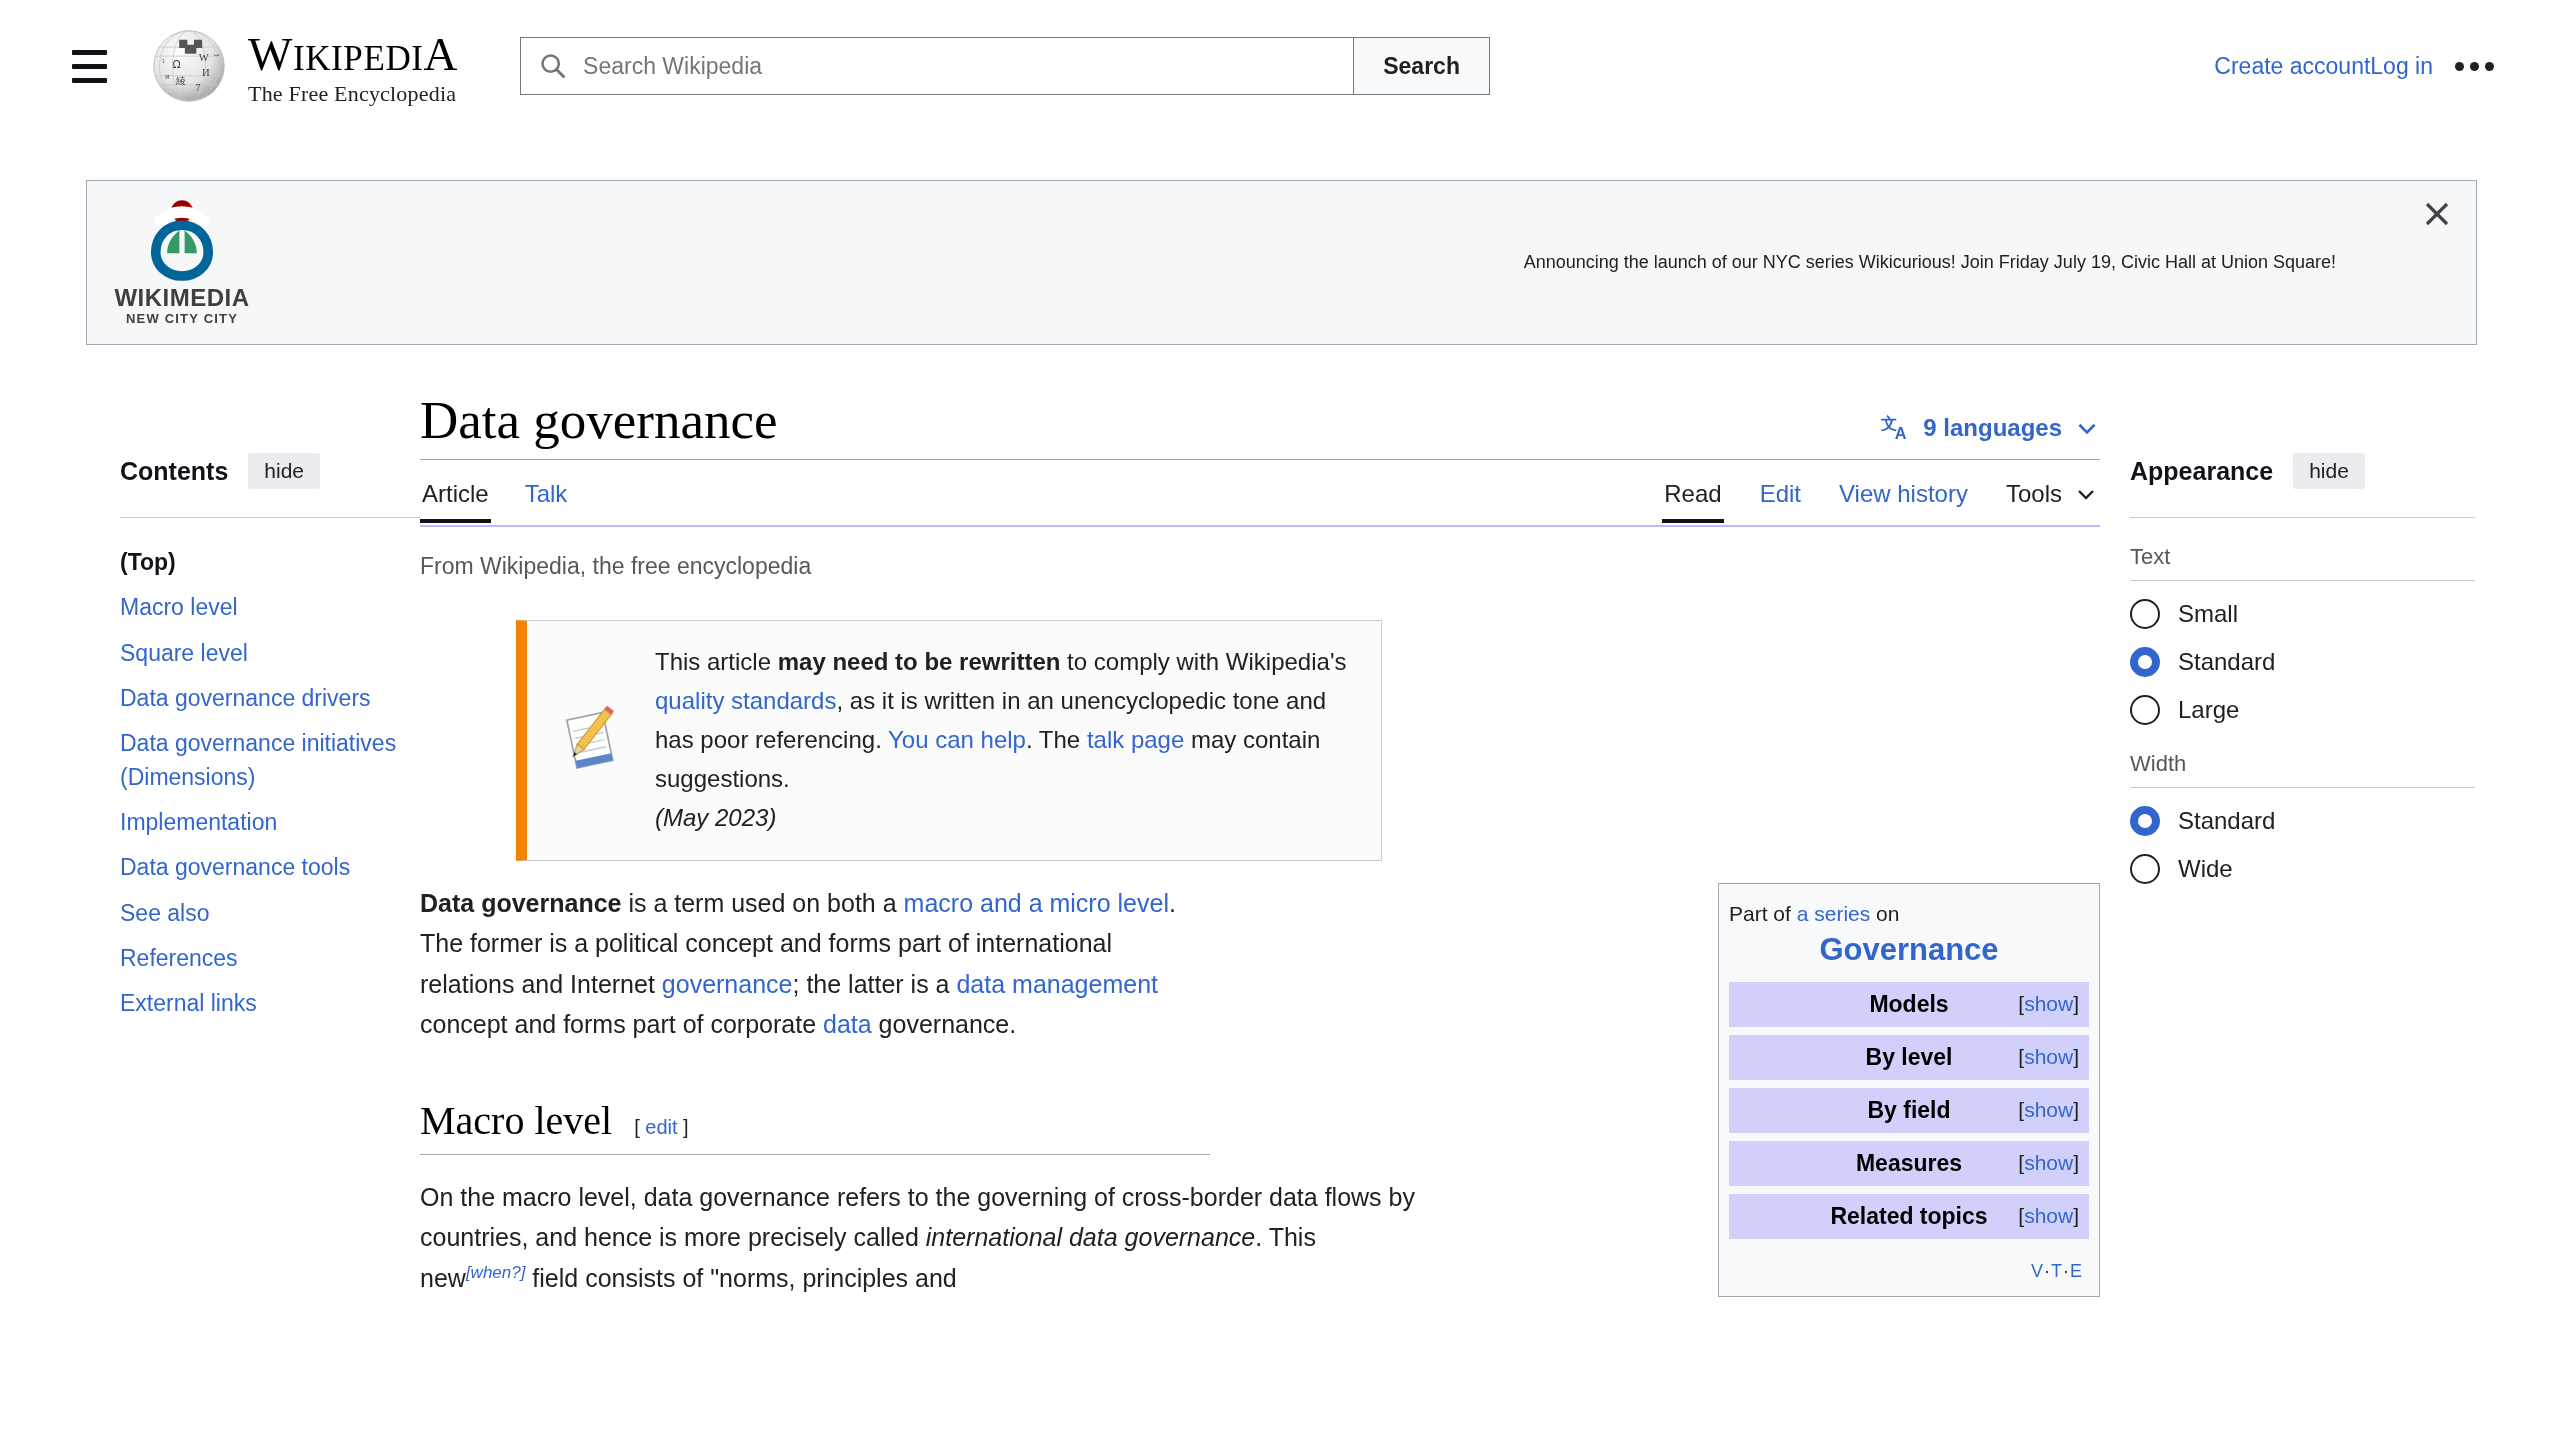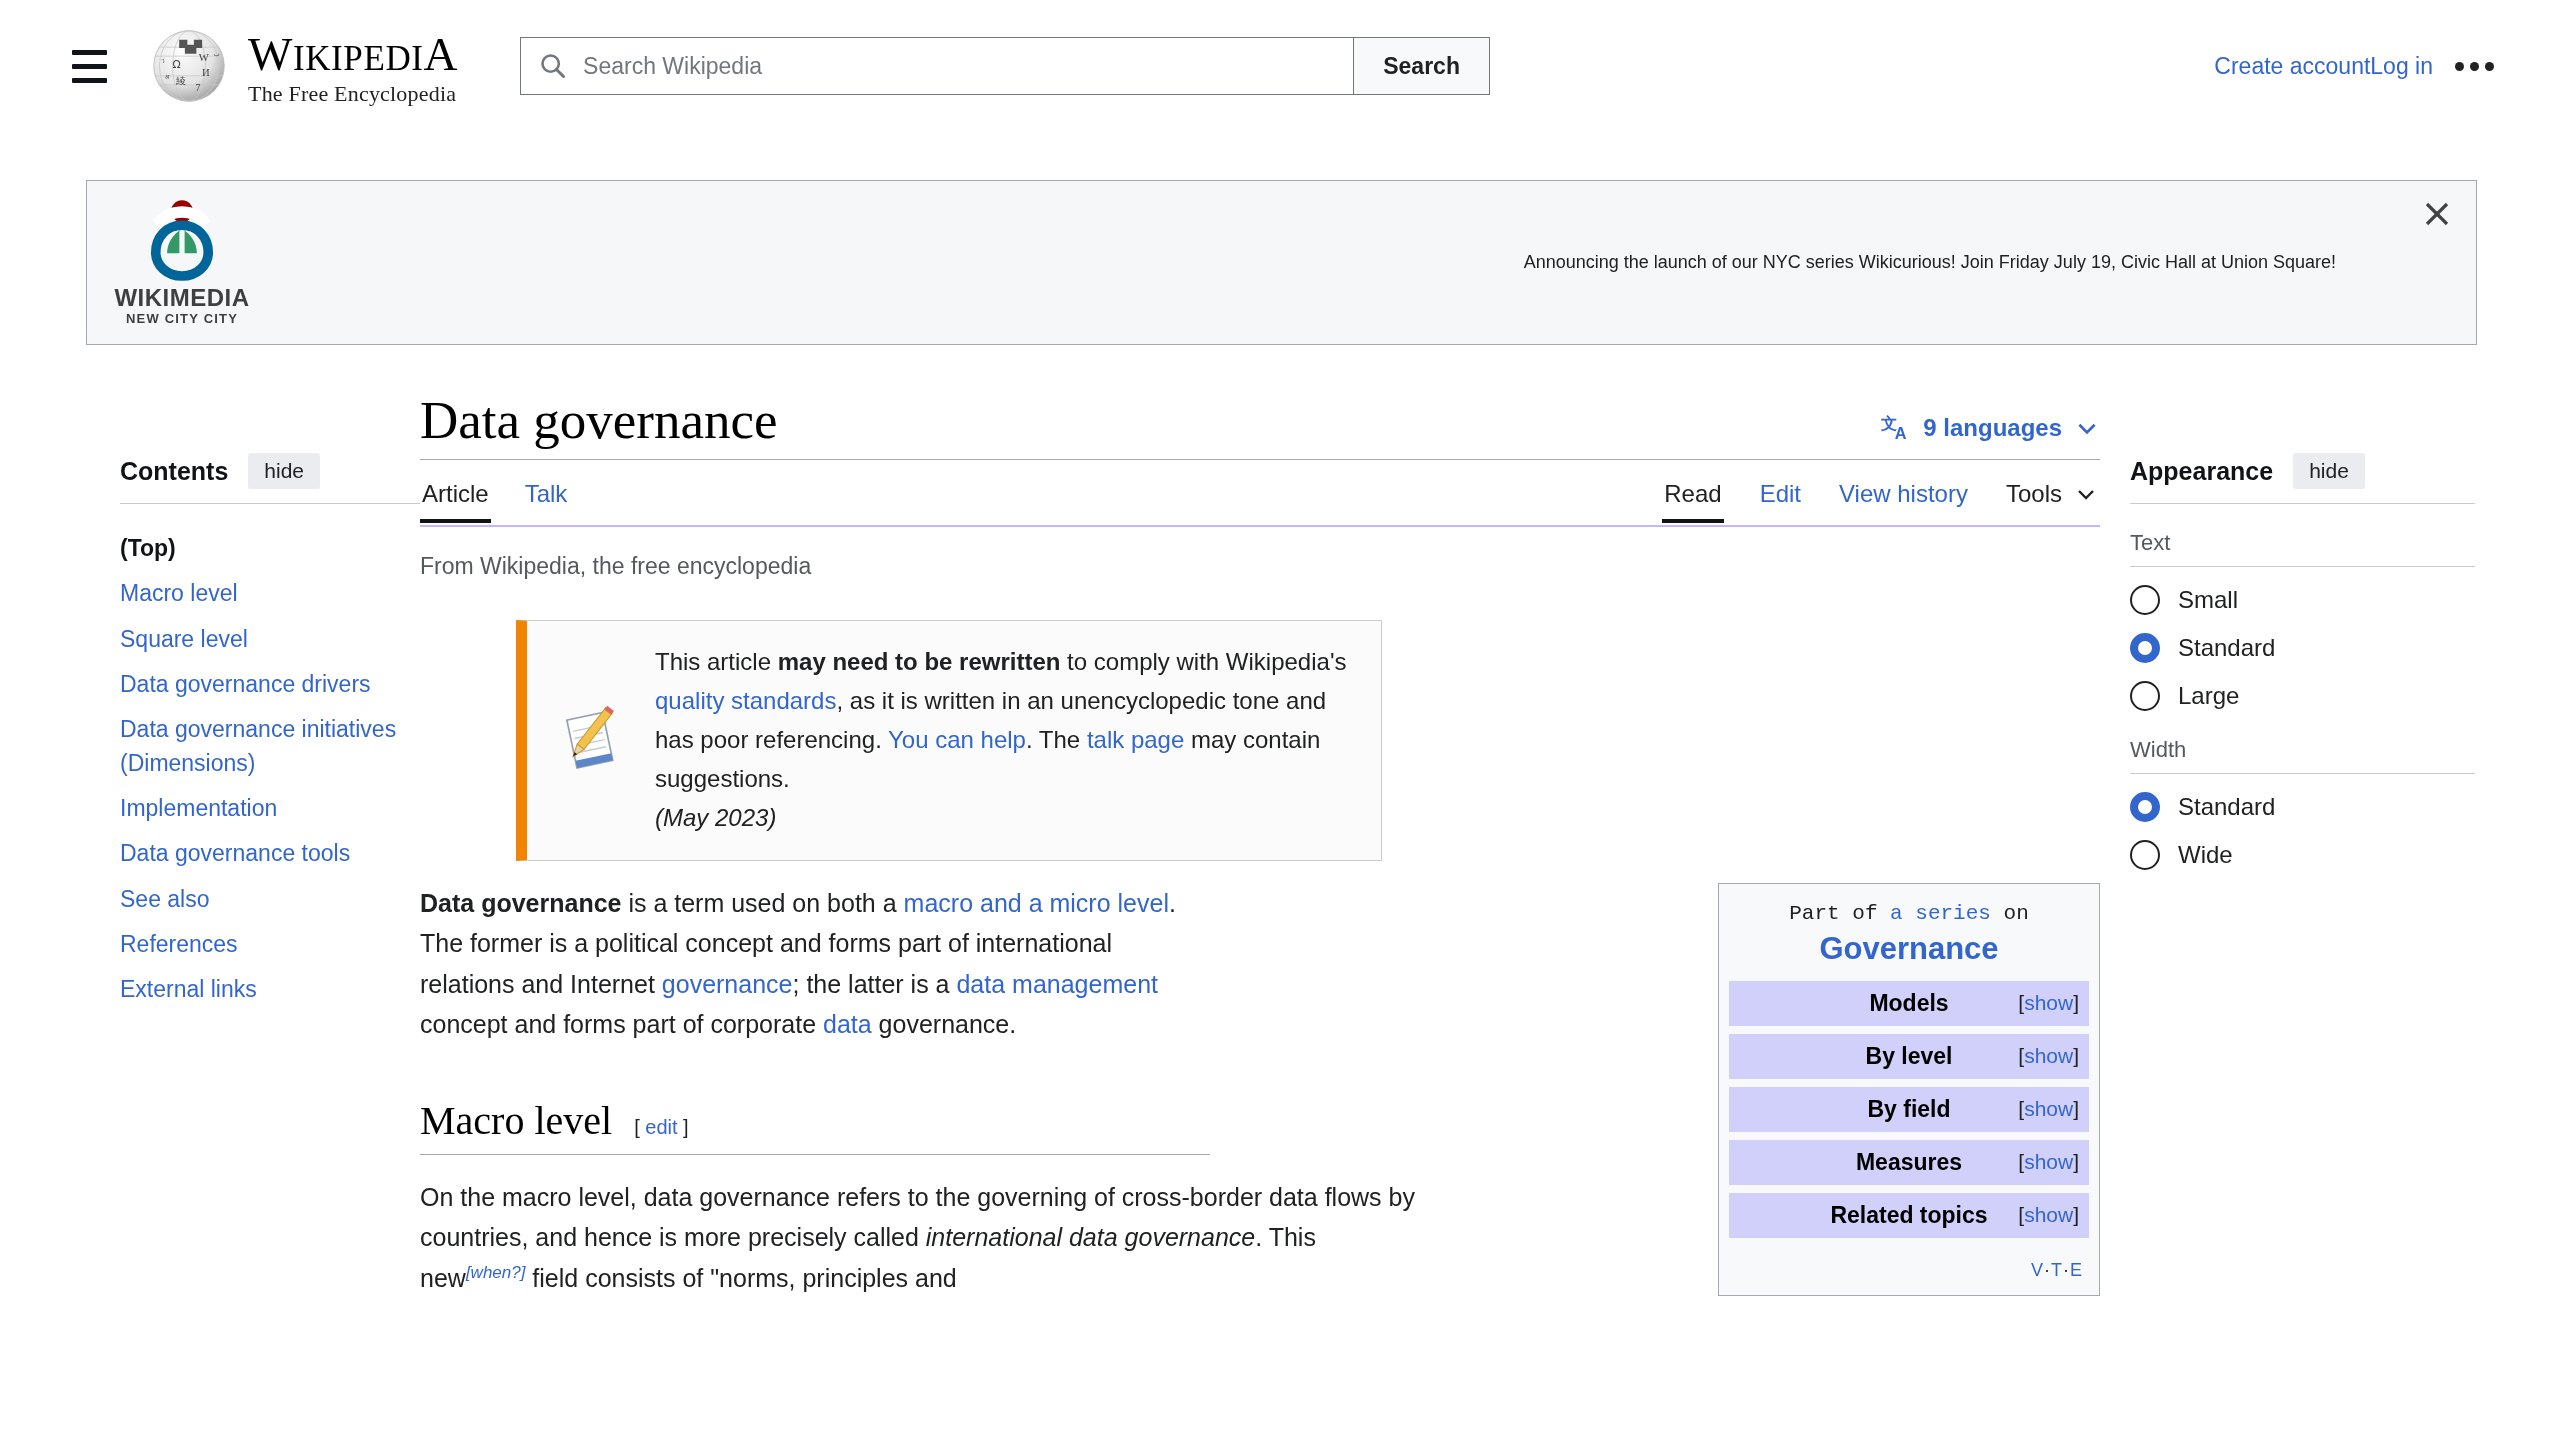--- a/index.html
+++ b/index.html
@@ -176,21 +176,21 @@
   .col-appearance {
     width: 430px;
     flex: none;
     padding-top: 108px;
     padding-right: 85px;
   }
 
   
   .panel-head {
     display: flex; align-items: center; gap: 20px;
-    padding-bottom: 14px;
+    padding-bottom: 28px;
     border-bottom: 1px solid #c8ccd1;
   }
   .panel-head h2 {
     margin: 0;
     font-size: 25px;
     font-weight: bold;
     color: #101418;
     font-family: "Liberation Sans", sans-serif;
   }
   .hide-btn {
@@ -308,25 +308,24 @@
   .infobox {
     float: right;
     width: 382px;
     margin: 0 0 20px 30px;
     border: 1px solid #a2a9b1;
     background: #f8f9fa;
     padding: 12px 10px 8px 10px;
     font-size: 21px;
   }
   .ib-partof {
-    text-align: center;
+    text-align: left;
     font-size: 21px;
     color: #202122;
     padding: 6px 0 0 0;
-    font-family: Liberation Mono, monospace;
   }
   .ib-title {
     text-align: center;
     font-size: 31px;
     font-weight: bold;
     color: #3366cc;
     padding: 6px 0 14px 0;
     cursor: pointer;
   }
   .ib-row {

